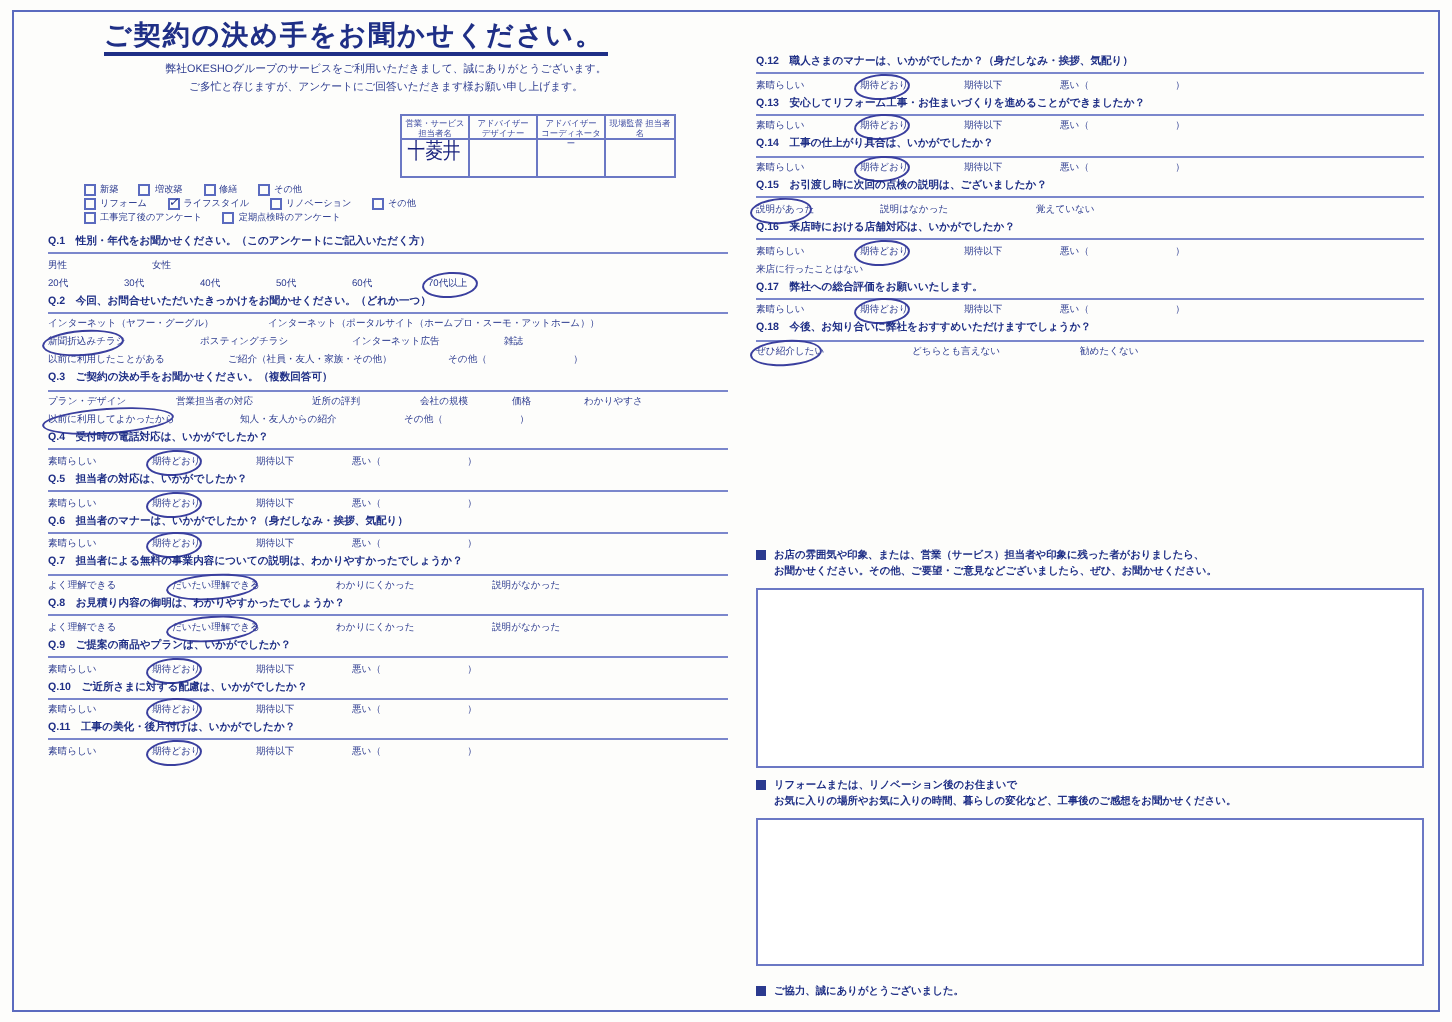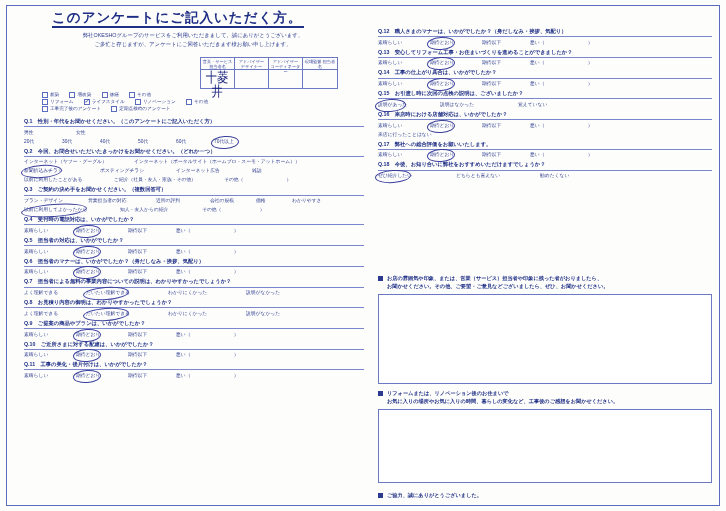--- a/index.html
+++ b/index.html
@@ -38,21 +38,21 @@
     border:1px solid #6b78c4;display:grid;
     grid-template-columns:1fr 1fr 1fr 1fr;
     grid-template-rows:12px 1fr;
     font-size:4.2px;color:#3b49a0;
   }
   .infogrid div{border-right:1px solid #6b78c4;box-sizing:border-box;padding:2px 1px;text-align:center;line-height:1.15;}
   .infogrid div:nth-child(4n){border-right:none;}
   .infogrid .hdr{border-bottom:1px solid #6b78c4;}
   .namebox{
     position:absolute;left:200px;top:70px;width:34px;height:17px;
-    font-family:Liberation Mono, monospace;font-size:14px;color:#1a237e;
+    font-family:Liberation Sans, sans-serif;font-size:11px;color:#1a237e;
     text-align:center;line-height:1.0;padding-top:1px;box-sizing:border-box;
   }
   .namebox .nm{display:block;transform:scaleX(.8);}
   .checkrow{
     position:absolute;font-size:4.6px;color:#2b3a8f;
   }
   .checkrow .opt{display:inline-block;margin-right:9px;}
   .cb{display:inline-block;width:4px;height:4px;border:.7px solid #5b6bbf;margin-right:2px;vertical-align:middle;}
   .cbm{display:inline-block;width:4px;height:4px;border:.7px solid #5b6bbf;margin-right:2px;vertical-align:middle;position:relative;}
   .cbm:after{content:"✓";position:absolute;left:-.5px;top:-3px;font-size:6px;color:#1f2f86;}
@@ -75,21 +75,21 @@
   .sq{display:inline-block;width:5px;height:5px;background:#2b3a8f;margin-right:4px;vertical-align:middle;}
   .freebox{border:1px solid #6b78c4;background:#fff;}
   .thanks{font-size:5.2px;font-weight:bold;color:#1f2f86;}
 </style>
 </head>
 <body>
 
 <div class="sheet">
   <div class="border"></div>
 
-  <div class="title">このアンケートにご記入いただく方。</div>
+  <div class="title">ご契約の決め手をお聞かせください。</div>
   <div class="title-underline"></div>
 
   <div class="intro">
     <div>弊社OKESHOグループのサービスをご利用いただきまして、誠にありがとうございます。</div>
     <div>ご多忙と存じますが、アンケートにご回答いただきます様お願い申し上げます。</div>
   </div>
 
   <div class="infogrid">
     <div class="hdr">営業・サービス
 担当者名</div>

